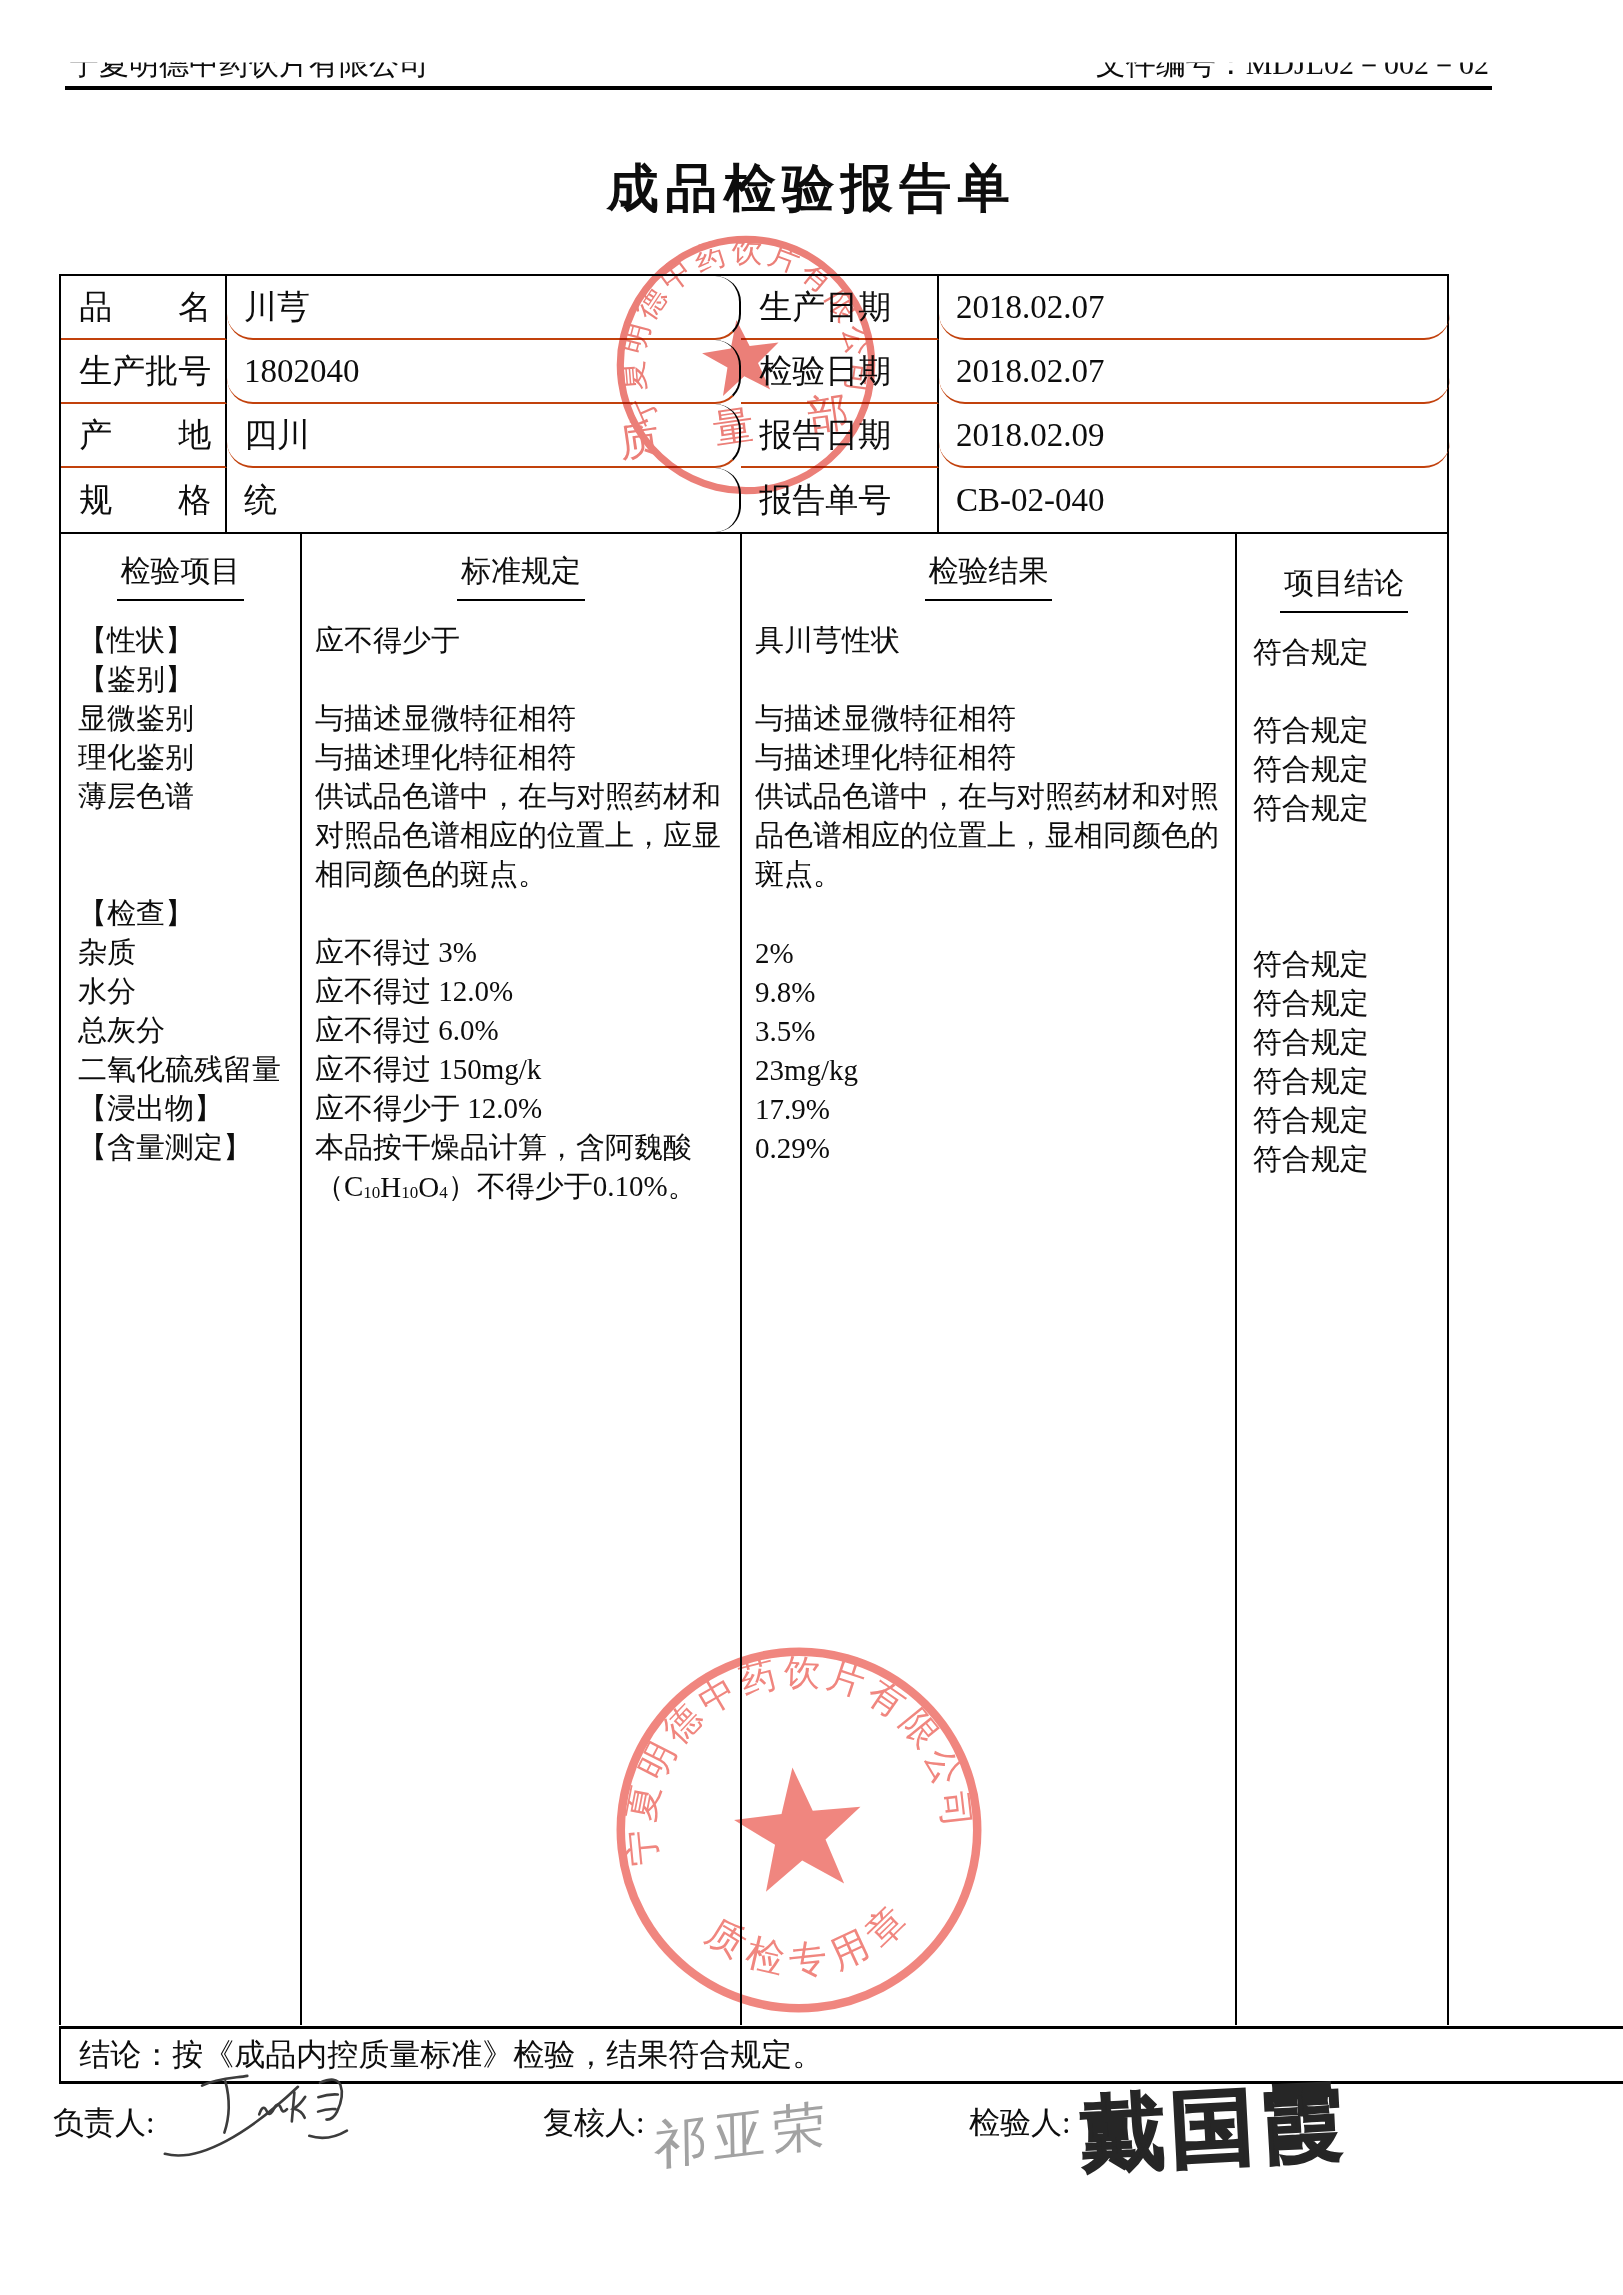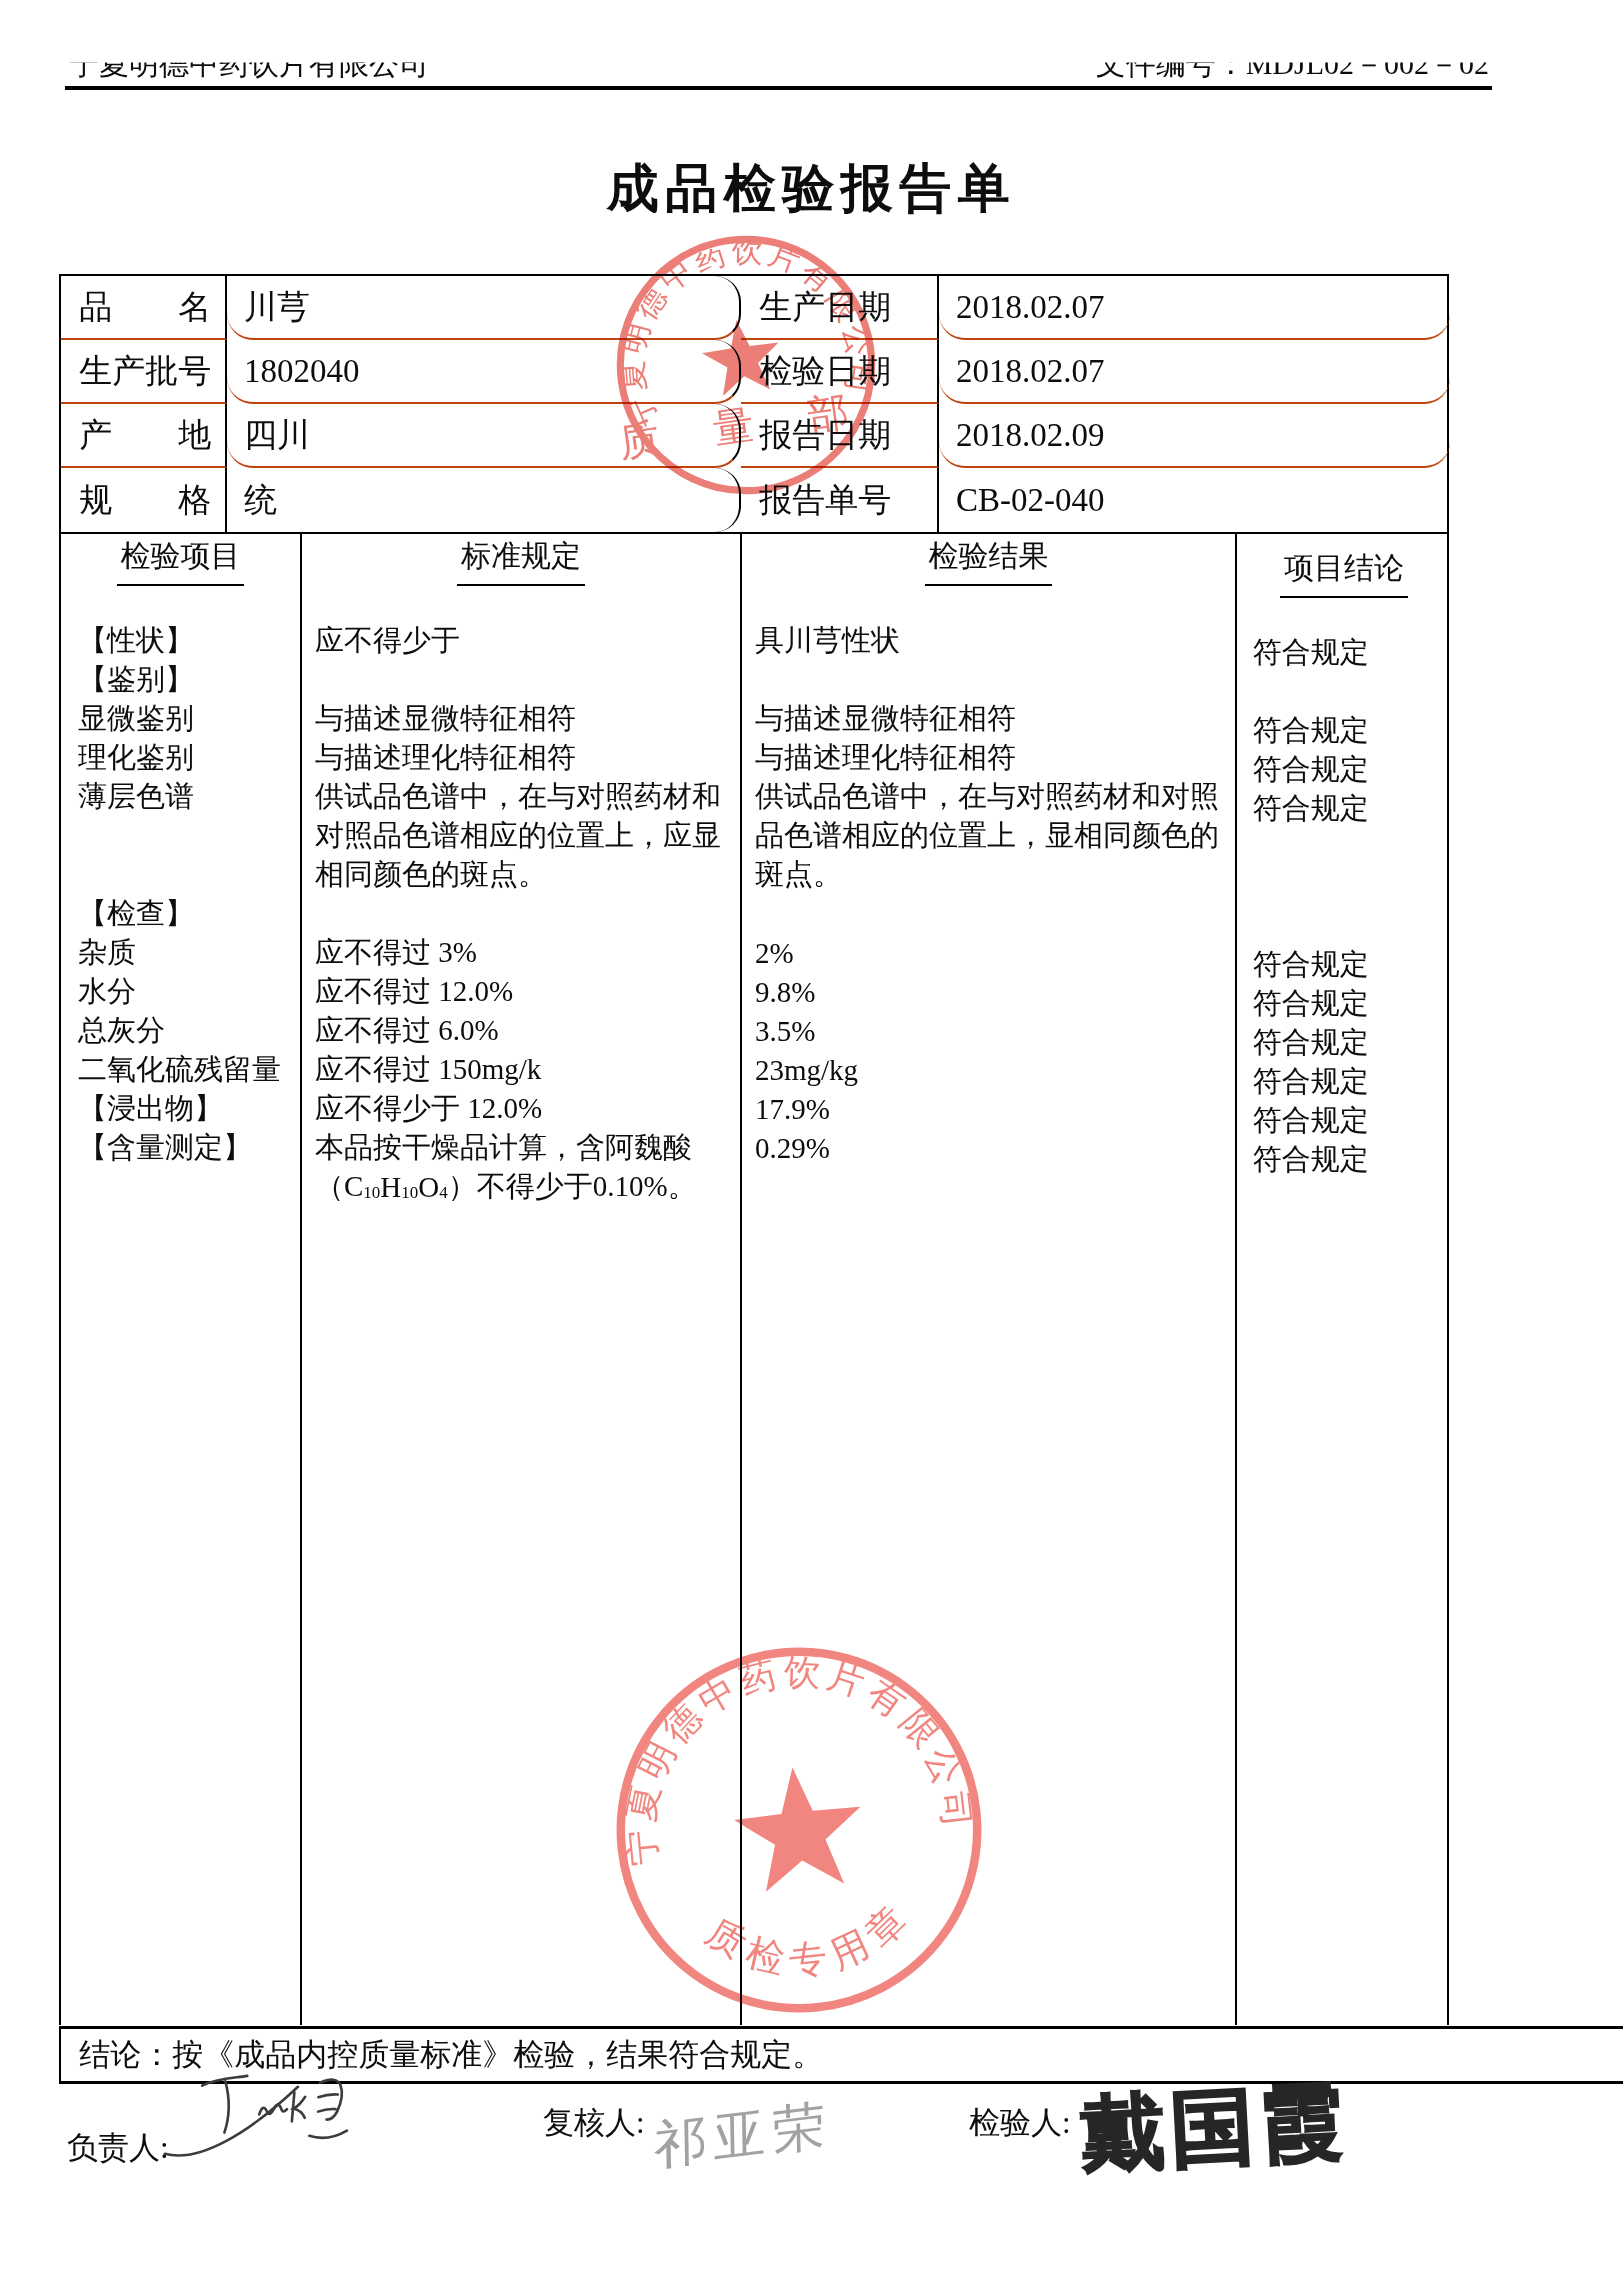--- a/index.html
+++ b/index.html
@@ -34,21 +34,21 @@
   .t1 .val  { padding-left:17px;border-radius:26px; }
   
   .t2 {
     position:absolute; left:59px; top:533px; width:1390px; height:1492px;
     display:grid; grid-template-columns:241px 440px 495px 214px;
     grid-template-rows:85px 1fr;
     border-left:2.6px solid #000; border-right:2.6px solid #000; box-sizing:border-box;
   }
   .t2 > div { border-right:2px solid #000; box-sizing:border-box; }
   .t2 > .c4 { border-right:none;margin-top:12px; }
-  .t2 .th { font-size:30px; display:flex; justify-content:center; align-items:flex-start; padding-top:3px; }
+  .t2 .th { font-size:30px; display:flex; justify-content:center; align-items:flex-start; padding-top:18px; }
   .t2 .th span { border-bottom:2px solid #000; padding:0 3.9px 6.5px 3.9px; }
   .t2 .body { padding-top:3.9px; font-size:29px; }
   .ln { height:39px; display:flex; align-items:center; white-space:nowrap; }
   .col-item .ln { padding-left:17px; }
   .col-spec .ln { padding-left:13px; }
   .col-res  .ln { padding-left:13px; }
   .col-con  .ln { padding-left:15.7px; }
   .sub { font-size:17px; align-self:flex-end; padding-bottom:3.9px; }
   
   .concl {
@@ -190,21 +190,21 @@
       <div class="ln">符合规定</div>
       <div class="ln">符合规定</div>
       <div class="ln"></div>
     </div>
   </div>
 
   <div class="concl">
     <span>结论：按《成品内控质量标准》检验，结果符合规定。</span>
   </div>
 
-  <span class="siglabel" style="left:67px;margin-top:25px;">负责人:</span>
+  <span class="siglabel" style="left:53px;">负责人:</span>
   <span class="siglabel" style="left:543px;">复核人:</span>
   <span class="siglabel" style="left:969px;">检验人:</span>
 
   <svg class="sig-svg" style="left:151px; top:2062px;" width="216" height="118" viewBox="0 0 330 180">
     <g fill="none" stroke="#3c3c3c" stroke-width="4" stroke-linecap="round" transform="rotate(-4 165 90)">
       <path d="M18,130 C70,148 150,106 228,42"></path>
       <path d="M118,26 C123,52 121,80 111,104"></path>
       <path d="M82,30 C106,20 134,22 152,20"></path>
       <path d="M166,80 q7,-17 12,-4 q3,10 11,-3 q7,-12 11,0 q2,9 9,2"></path>
       <path d="M222,50 l-7,44"></path>

